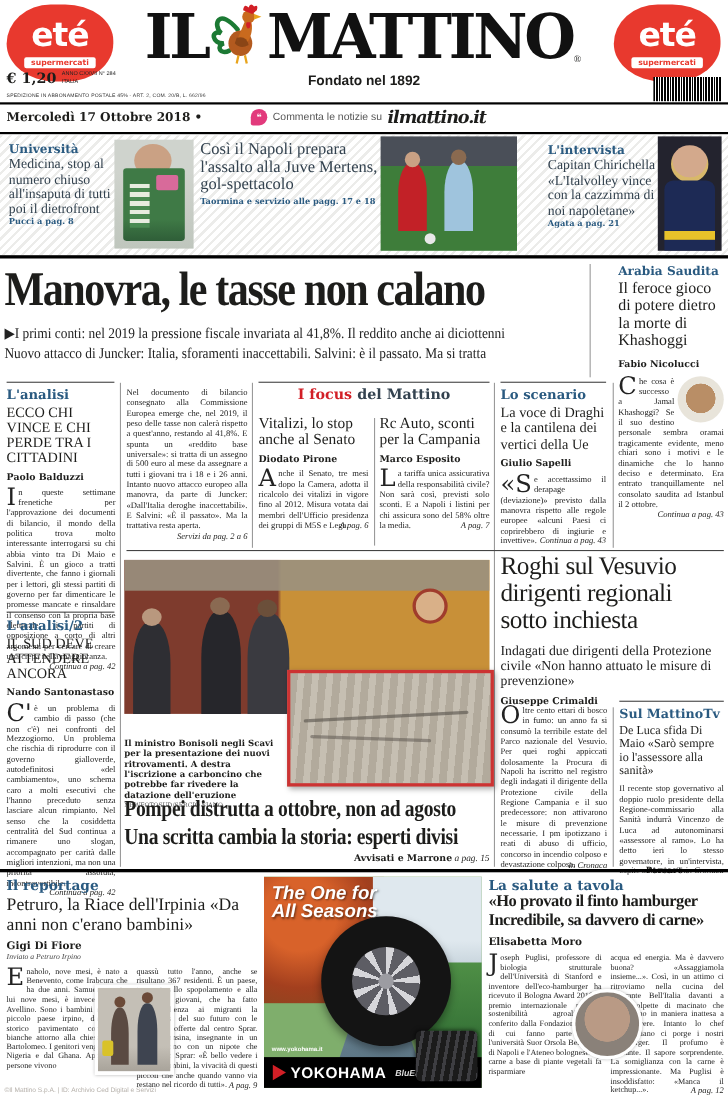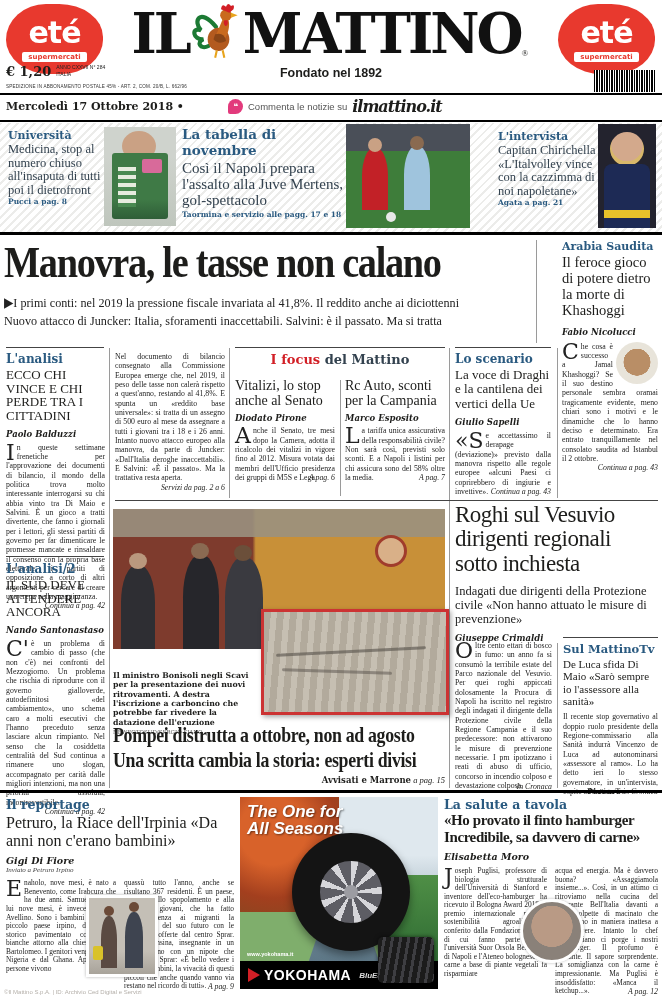--- a/index.html
+++ b/index.html
@@ -7,21 +7,21 @@
         font-family:"Liberation Serif",serif;color:#1d1d1b;overflow:hidden;}
   .abs{position:absolute;}
   .rule{position:absolute;background:#000;}
   .vrule{position:absolute;background:#9a9a9a;width:1px;}
   .hthin{position:absolute;background:#444;height:1px;}
   .kicker{font-weight:bold;color:#2a5a80;font-family:"DejaVu Serif",serif;}
   .body{font-size:7.8px;line-height:1.2;text-align:justify;color:#222;}
   .body-sm{font-size:7.4px;line-height:1.16;text-align:justify;color:#222;}
   .body .t,.body-sm .t{display:block;}
   .dc .t::first-letter{float:left;font-size:22px;line-height:16px;padding:2px 2px 0 0;font-family:"DejaVu Serif",serif;}
-  .author{font-weight:bold;font-size:8.5px;font-family:"DejaVu Serif",serif;font-style:italic;}
+  .author{font-weight:bold;font-size:8.5px;font-family:"DejaVu Serif",serif;}
   .pag{font-style:italic;font-size:7.8px;text-align:right;}
   .hl{font-family:"Liberation Serif",serif;font-weight:bold;color:#1d1d1b;}
   .hl2{font-family:"Liberation Serif",serif;color:#222;}
   
   .ete{position:absolute;width:97px;height:70px;background:#e8392e;border-radius:42% 46% 44% 46%/52% 48% 50% 50%;
        display:flex;flex-direction:column;align-items:center;justify-content:center;}
   .ete .n{color:#fff;font-weight:bold;font-size:30px;font-family:"DejaVu Sans",sans-serif;line-height:1;margin-top:2px;letter-spacing:-1px;}
   .ete .s{background:#fff;color:#e8392e;font-family:"DejaVu Sans",sans-serif;font-weight:bold;font-size:7px;
           padding:1px 6px;border-radius:2px;margin-top:4px;}
   #masthead{position:absolute;left:104px;top:-2px;width:452px;height:70px;display:flex;align-items:center;justify-content:center;}
@@ -127,21 +127,20 @@
     <div class="boxpag">Pucci a pag. 8</div>
   </div>
   <div class="ph" style="left:104px;top:127px;width:72px;height:99px;background:linear-gradient(180deg,#cfd3cd 0 30%,#bfc6bd 100%);">
     <div class="head" style="left:18px;top:4px;width:34px;height:30px;background:#caa184;"></div>
     <div class="abs" style="left:8px;top:26px;width:56px;height:66px;background:linear-gradient(180deg,#3f7a46 0 70%,#2f5e38 100%);border-radius:3px;"></div>
     <div class="abs" style="left:38px;top:32px;width:20px;height:14px;background:#d86a9a;border-radius:2px;"></div>
     <div class="abs" style="left:14px;top:40px;width:18px;height:40px;background:repeating-linear-gradient(180deg,#e7ecdf 0 4px,#4a8a52 4px 8px);"></div>
   </div>
 
   <div class="abs" style="left:182px;top:126px;width:162px;">
-    <div class="boxkick" style="font-size:13.5px;">La tabella di novembre</div>
     <div class="boxhl" style="font-size:15px;line-height:1.08;margin-top:2px;">Così il Napoli prepara l'assalto alla Juve Mertens, gol-spettacolo</div>
     <div class="boxpag" style="margin-top:1px;">Taormina e servizio alle pagg. 17 e 18</div>
   </div>
   <div class="ph" style="left:346px;top:124px;width:124px;height:104px;background:linear-gradient(180deg,#4a4f58 0 26%,#3e7d3a 26% 100%);">
     <div class="sil" style="left:16px;top:24px;width:26px;height:62px;background:#c22127;"></div>
     <div class="head" style="left:22px;top:14px;width:14px;height:14px;background:#c9a184;"></div>
     <div class="sil" style="left:58px;top:22px;width:26px;height:64px;background:#9fc4dd;"></div>
     <div class="head" style="left:64px;top:12px;width:14px;height:14px;background:#8a6a50;"></div>
     <div class="head" style="left:40px;bottom:6px;width:10px;height:10px;background:#e8e8e8;"></div>
   </div>

